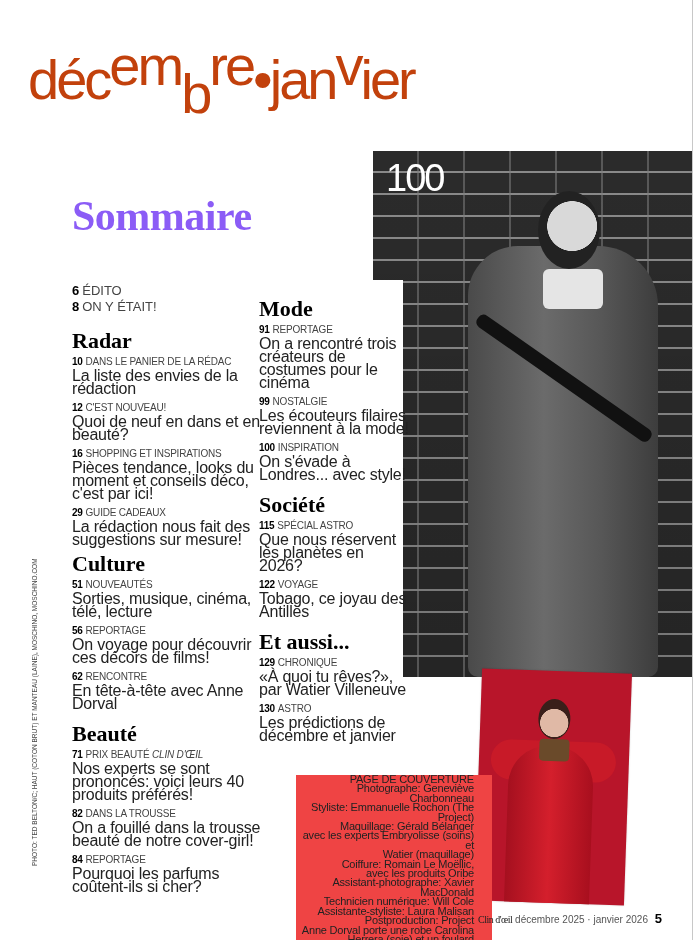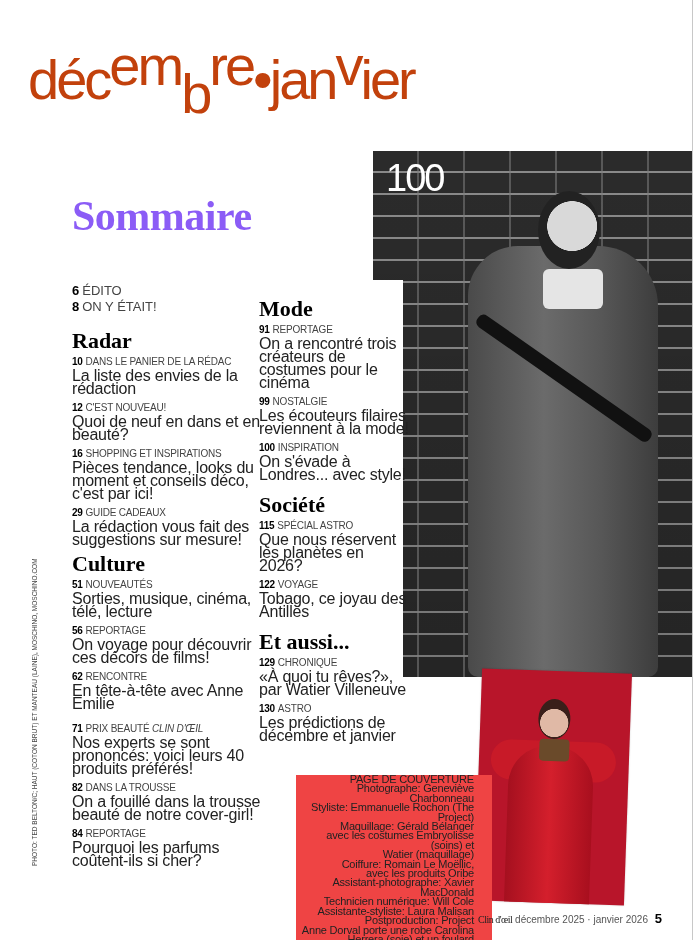--- a/index.html
+++ b/index.html
@@ -165,39 +165,40 @@
       <div class="entry">
         <div class="entry-title"><span class="num">12</span><span>C'EST NOUVEAU!</span></div>
         <div class="entry-desc">Quoi de neuf en dans et en beauté?</div>
       </div>
       <div class="entry">
         <div class="entry-title"><span class="num">16</span><span>SHOPPING ET INSPIRATIONS</span></div>
         <div class="entry-desc">Pièces tendance, looks du moment et conseils déco, c'est par ici!</div>
       </div>
       <div class="entry">
         <div class="entry-title"><span class="num">29</span><span>GUIDE CADEAUX</span></div>
-        <div class="entry-desc">La rédaction vous fait des suggestions sur mesure!</div>
+        <div class="entry-desc">La rédaction nous fait des suggestions sur mesure!</div>
       </div>
     </div>
     <div style="">
       <div class="section-head">Culture</div>
       <div class="entry">
         <div class="entry-title"><span class="num">51</span><span>NOUVEAUTÉS</span></div>
         <div class="entry-desc">Sorties, musique, cinéma, télé, lecture</div>
       </div>
       <div class="entry">
         <div class="entry-title"><span class="num">56</span><span>REPORTAGE</span></div>
         <div class="entry-desc">On voyage pour découvrir ces décors de films!</div>
       </div>
       <div class="entry">
         <div class="entry-title"><span class="num">62</span><span>RENCONTRE</span></div>
-        <div class="entry-desc">En tête-à-tête avec Anne Emilie</div>
+        <div class="entry-desc">En tête-à-tête avec Anne Dorval</div>
       </div>
     </div>
     <div style="margin-top: 12px;">
+      <div class="section-head">Beauté</div>
       <div class="entry">
         <div class="entry-title"><span class="num">71</span><span>PRIX BEAUTÉ</span> <em>CLIN D'ŒIL</em></div>
         <div class="entry-desc">Nos experts se sont prononcés: voici leurs 40 produits préférés!</div>
       </div>
       <div class="entry">
         <div class="entry-title"><span class="num">82</span><span>DANS LA TROUSSE</span></div>
         <div class="entry-desc">On a fouillé dans la trousse beauté de notre cover-girl!</div>
       </div>
       <div class="entry">
         <div class="entry-title"><span class="num">84</span><span>REPORTAGE</span></div>
@@ -252,21 +253,21 @@
   <div class="scarf"></div>
   <div class="head"></div>
 </div>
 
 <div class="credits" id="credits">
   <div id="credits-lines">
       <div>PAGE DE COUVERTURE</div>
       <div>Photographe: Geneviève Charbonneau</div>
       <div>Styliste: Emmanuelle Rochon (The Project)</div>
       <div>Maquillage: Gérald Bélanger</div>
-      <div>avec les costumes Embryolisse (soins) et</div>
+      <div>avec les experts Embryolisse (soins) et</div>
       <div>Watier (maquillage)</div>
       <div>Coiffure: Romain Le Moëllic,</div>
       <div>avec les produits Oribe</div>
       <div>Assistant-photographe: Xavier MacDonald</div>
       <div>Technicien numérique: Will Cole</div>
       <div>Assistante-styliste: Laura Malisan</div>
       <div>Postproduction: Project</div>
     </div>
   <div class="credits-note">Anne Dorval porte une robe Carolina Herrera (soie) et un foulard appartenant à la styliste.</div>
 </div>

